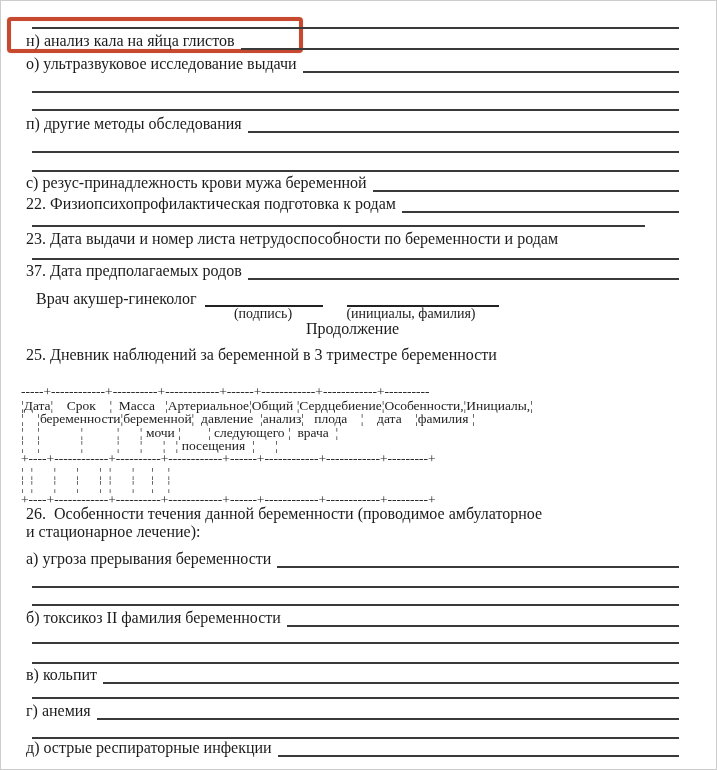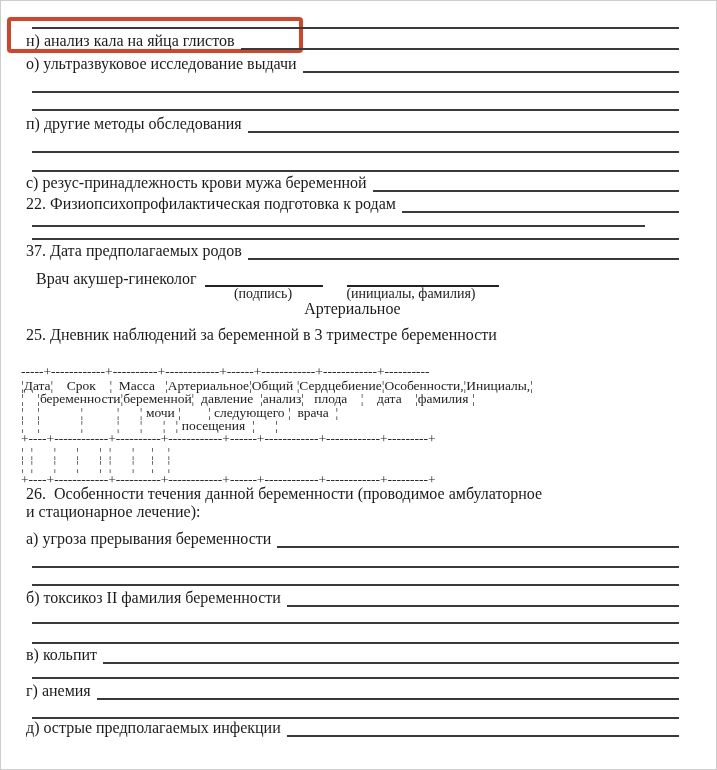--- a/index.html
+++ b/index.html
@@ -103,20 +103,23 @@
 
   <div class="row labeled h21">
     <span class="lbl">22. Физиопсихопрофилактическая подготовка к родам</span>
     <span class="fill"></span>
   </div>
 
   <div class="row blank short h15">
       <div class="rule"></div>
     </div>
 
+  <div class="row textrow h20">
+    <span class="lbl">23. Дата выдачи и номер листа нетрудоспособности по беременности и родам</span>
+  </div>
 
   <div class="row blank h13">
       <div class="rule"></div>
     </div>
 
   <div class="row labeled h19">
     <span class="lbl">37. Дата предполагаемых родов</span>
     <span class="fill"></span>
   </div>
 
@@ -125,21 +128,21 @@
     <span class="sig-line one"></span>
     <span class="sig-line two"></span>
   </div>
 
   <div class="row caps h14">
     <span class="cap one">(подпись)</span>
     <span class="cap two">(инициалы, фамилия)</span>
   </div>
 
   <div class="row center h16">
-    <span class="lbl">Артериальное</span>
+    <span class="lbl">Продолжение</span>
   </div>
 
   <div class="row textrow h26">
     <span class="lbl">25. Дневник наблюдений за беременной в 3 триместре беременности</span>
   </div>
 
   <div class="row tablerow">
     <pre>-----+------------+----------+------------+------+------------+------------+----------
 ¦Дата¦    Срок    ¦  Масса   ¦Артериальное¦Общий ¦Сердцебиение¦Особенности,¦Инициалы,¦
 ¦    ¦беременности¦беременной¦  давление  ¦анализ¦   плода    ¦    дата    ¦фамилия ¦
@@ -194,17 +197,17 @@
   <div class="row labeled h20">
     <span class="lbl">г) анемия</span>
     <span class="fill"></span>
   </div>
 
   <div class="row blank h20">
       <div class="rule"></div>
     </div>
 
   <div class="row labeled h17">
-    <span class="lbl">д) острые предполагаемых инфекции</span>
+    <span class="lbl">д) острые респираторные инфекции</span>
     <span class="fill"></span>
   </div>
 
 </div>
 
 </body></html>

